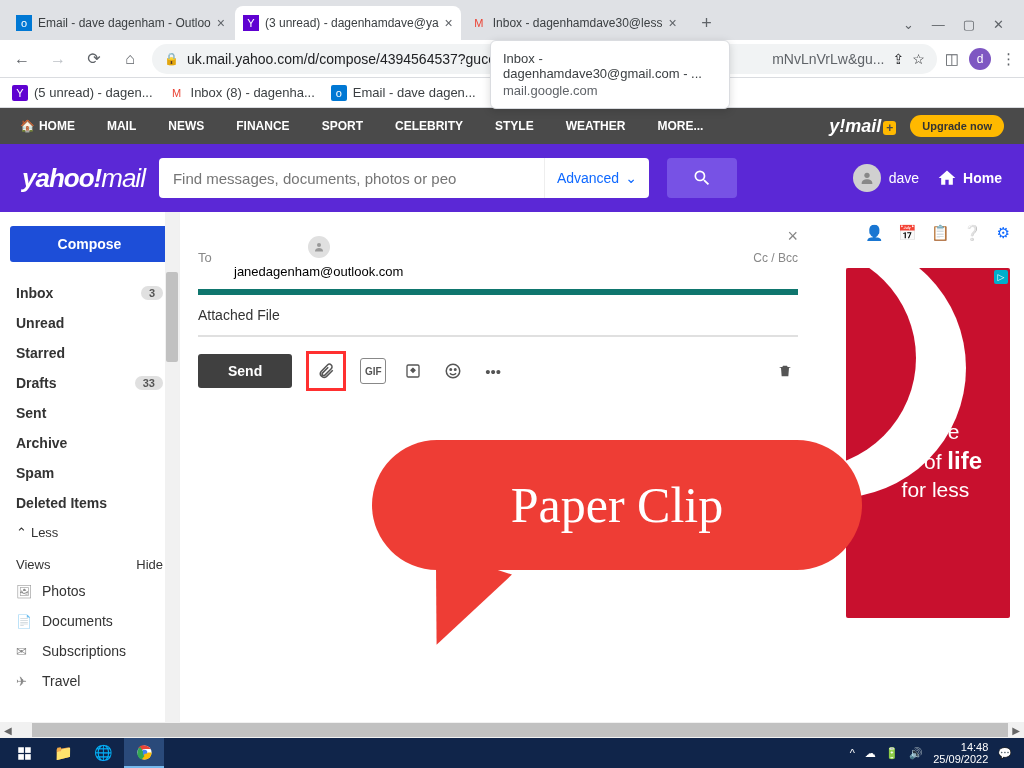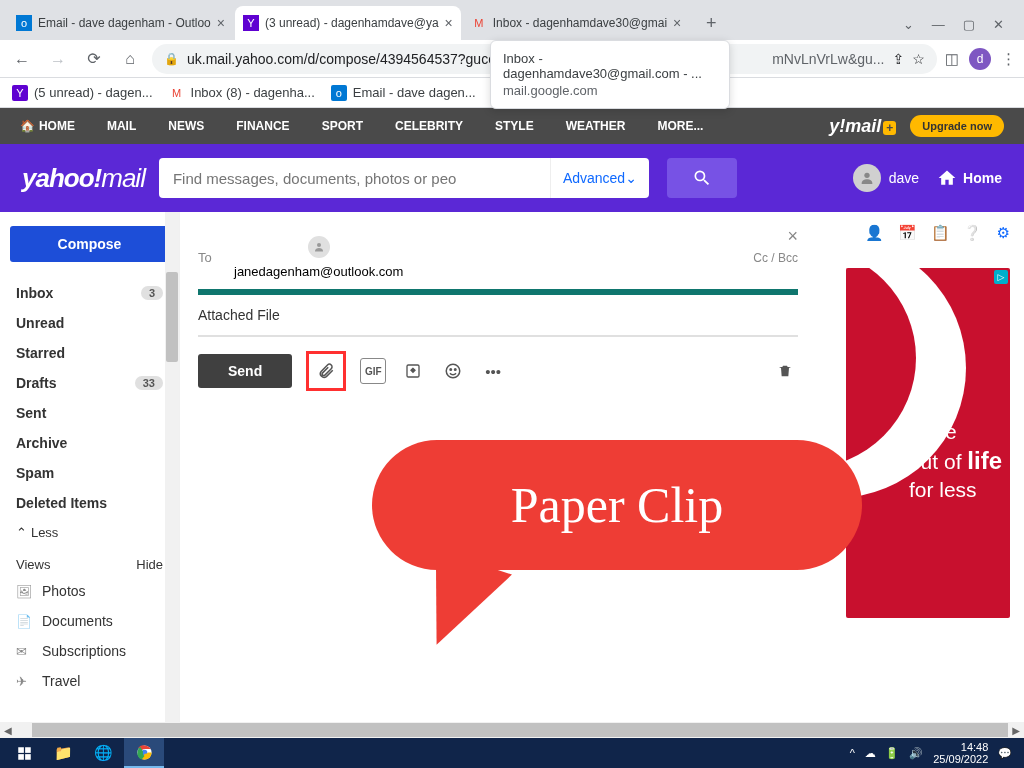--- a/index.html
+++ b/index.html
@@ -41,21 +41,21 @@
 .ymail-logo { font-style:italic; font-weight:bold; font-size:18px; }
 .ymail-logo .plus { background:#ffb900; color:#4a4a4a; padding:0 3px; border-radius:3px; font-size:12px; margin-left:2px; font-style:normal; }
 .upgrade { background:#ffb900; color:#333; padding:5px 12px; border-radius:14px; font-size:11px; cursor:pointer; font-weight:bold; }
 
 
 .yheader { background:#5b28d6; height:68px; display:flex; align-items:center; padding:0 22px; gap:14px; }
 .ylogo { font-family:"Segoe UI",sans-serif; font-style:italic; font-weight:900; color:#fff; font-size:26px; letter-spacing:-1px; }
 .ylogo .mail-part { font-weight:normal; }
 .search-wrap { display:flex; align-items:center; background:#fff; border-radius:4px; height:40px; flex:0 0 490px; }
 .search-input { border:none; outline:none; padding:0 14px; font-size:15px; flex:1; color:#666; background:transparent; }
-.advanced { color:#0f69ff; font-size:14px; padding:0 12px; display:flex; align-items:center; gap:0; cursor:pointer; border-left:1px solid #eee; height:100%; }
+.advanced { color:#0f69ff; font-size:14px; padding:0 12px; display:flex; align-items:center; gap:6px; cursor:pointer; border-left:1px solid #eee; height:100%; }
 .search-btn { background:#7752e5; width:70px; height:40px; display:flex; align-items:center; justify-content:center; cursor:pointer; border-radius:4px; margin-left:4px; }
 .search-btn svg { fill:#fff; }
 .yheader-right { margin-left:auto; display:flex; align-items:center; gap:18px; color:#fff; font-size:14px; }
 .user-area { display:flex; align-items:center; gap:8px; cursor:pointer; }
 .user-avatar { width:28px; height:28px; border-radius:50%; background:#d0d0d0; display:flex; align-items:center; justify-content:center; }
 .home-btn { display:flex; align-items:center; gap:6px; cursor:pointer; font-weight:bold; }
 
 
 .ymain { display:flex; height:530px; background:#fff; position:relative; }
 .sidebar { width:180px; padding:14px 10px; border-right:1px solid #f0f0f0; overflow-y:auto; position:relative; }
@@ -91,21 +91,21 @@
 .trash-icon { margin-left:auto; }
 
 
 .right-icons { position:absolute; right:14px; top:224px; display:flex; gap:14px; color:#999; font-size:15px; z-index:2; }
 .right-icons span { cursor:pointer; }
 
 
 .ad-panel { position:absolute; right:14px; top:268px; width:164px; height:350px; background:#c8102e; border-radius:2px; overflow:hidden; z-index:1; }
 .ad-swoosh { position:absolute; width:260px; height:260px; border-radius:50%; background:#fff; left:-140px; top:-30px; }
 .ad-swoosh2 { position:absolute; width:220px; height:220px; border-radius:50%; background:#c8102e; left:-150px; top:-20px; }
-.ad-text { position:absolute; right:8px; top:150px; color:#fff; text-align:left; font-size:21px; line-height:1.3; }
+.ad-text { position:absolute; right:28px; top:150px; color:#fff; text-align:center; font-size:21px; line-height:1.3; }
 .ad-text .life { font-weight:bold; font-size:24px; }
 .ad-corner { position:absolute; right:2px; top:2px; width:14px; height:14px; background:#00aecb; color:#fff; font-size:9px; display:flex; align-items:center; justify-content:center; border-radius:2px; }
 
 
 .callout { position:absolute; left:372px; top:440px; width:490px; height:130px; background:#ee3d35; border-radius:65px; display:flex; align-items:center; justify-content:center; z-index:20; }
 .callout-text { color:#fff; font-family:"Brush Script MT","Segoe Script",cursive; font-size:50px; }
 .callout-tail { position:absolute; left:420px; top:560px; width:0; height:0; border-left:30px solid transparent; border-right:50px solid transparent; border-top:90px solid #ee3d35; transform:rotate(18deg); z-index:19; }
 
 
 .hscroll { position:absolute; left:0; bottom:30px; width:100%; height:16px; background:#f1f1f1; display:flex; align-items:center; }
@@ -130,21 +130,21 @@
     <span class="tab-title">Email - dave dagenham - Outloo</span>
     <span class="tab-close">×</span>
   </div>
   <div class="tab">
     <span class="favicon" style="background:#5f01d1;color:#fff;">Y</span>
     <span class="tab-title">(3 unread) - dagenhamdave@ya</span>
     <span class="tab-close">×</span>
   </div>
   <div class="tab inactive">
     <span class="favicon" style="color:#ea4335;">M</span>
-    <span class="tab-title">Inbox - dagenhamdave30@gmai</span>
+    <span class="tab-title">Inbox - dagenhamdave30@less</span>
     <span class="tab-close">×</span>
   </div>
   <div class="new-tab">+</div>
   <div class="win-controls">
     <span>⌄</span>
     <span>—</span>
     <span>▢</span>
     <span>✕</span>
   </div>
 </div>

